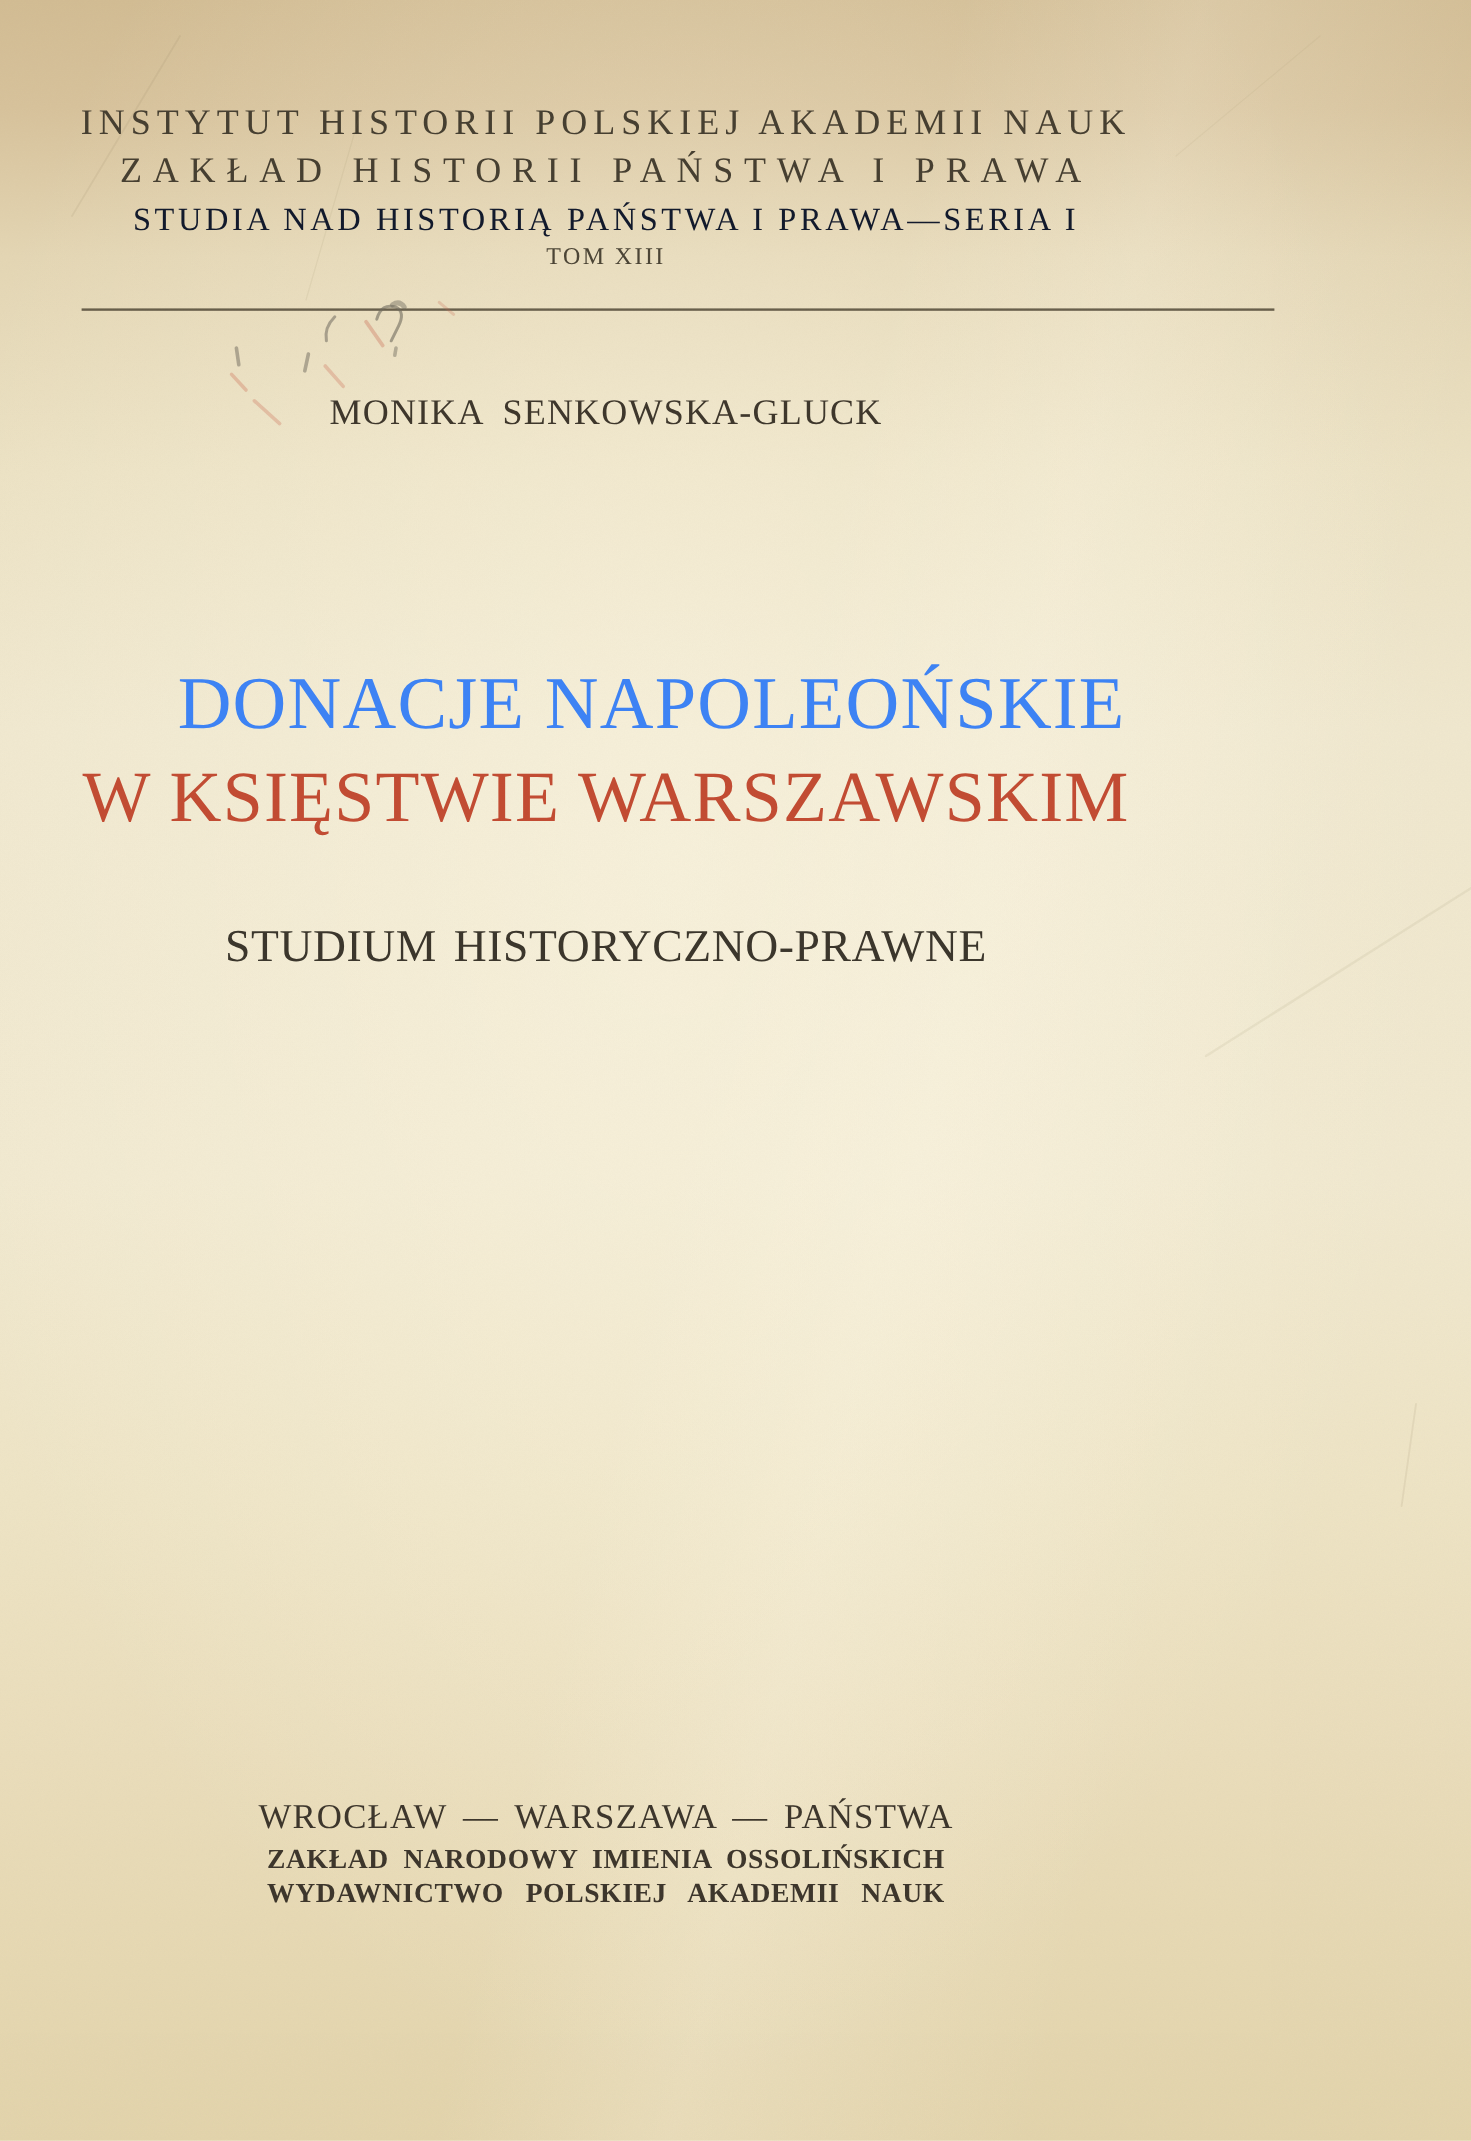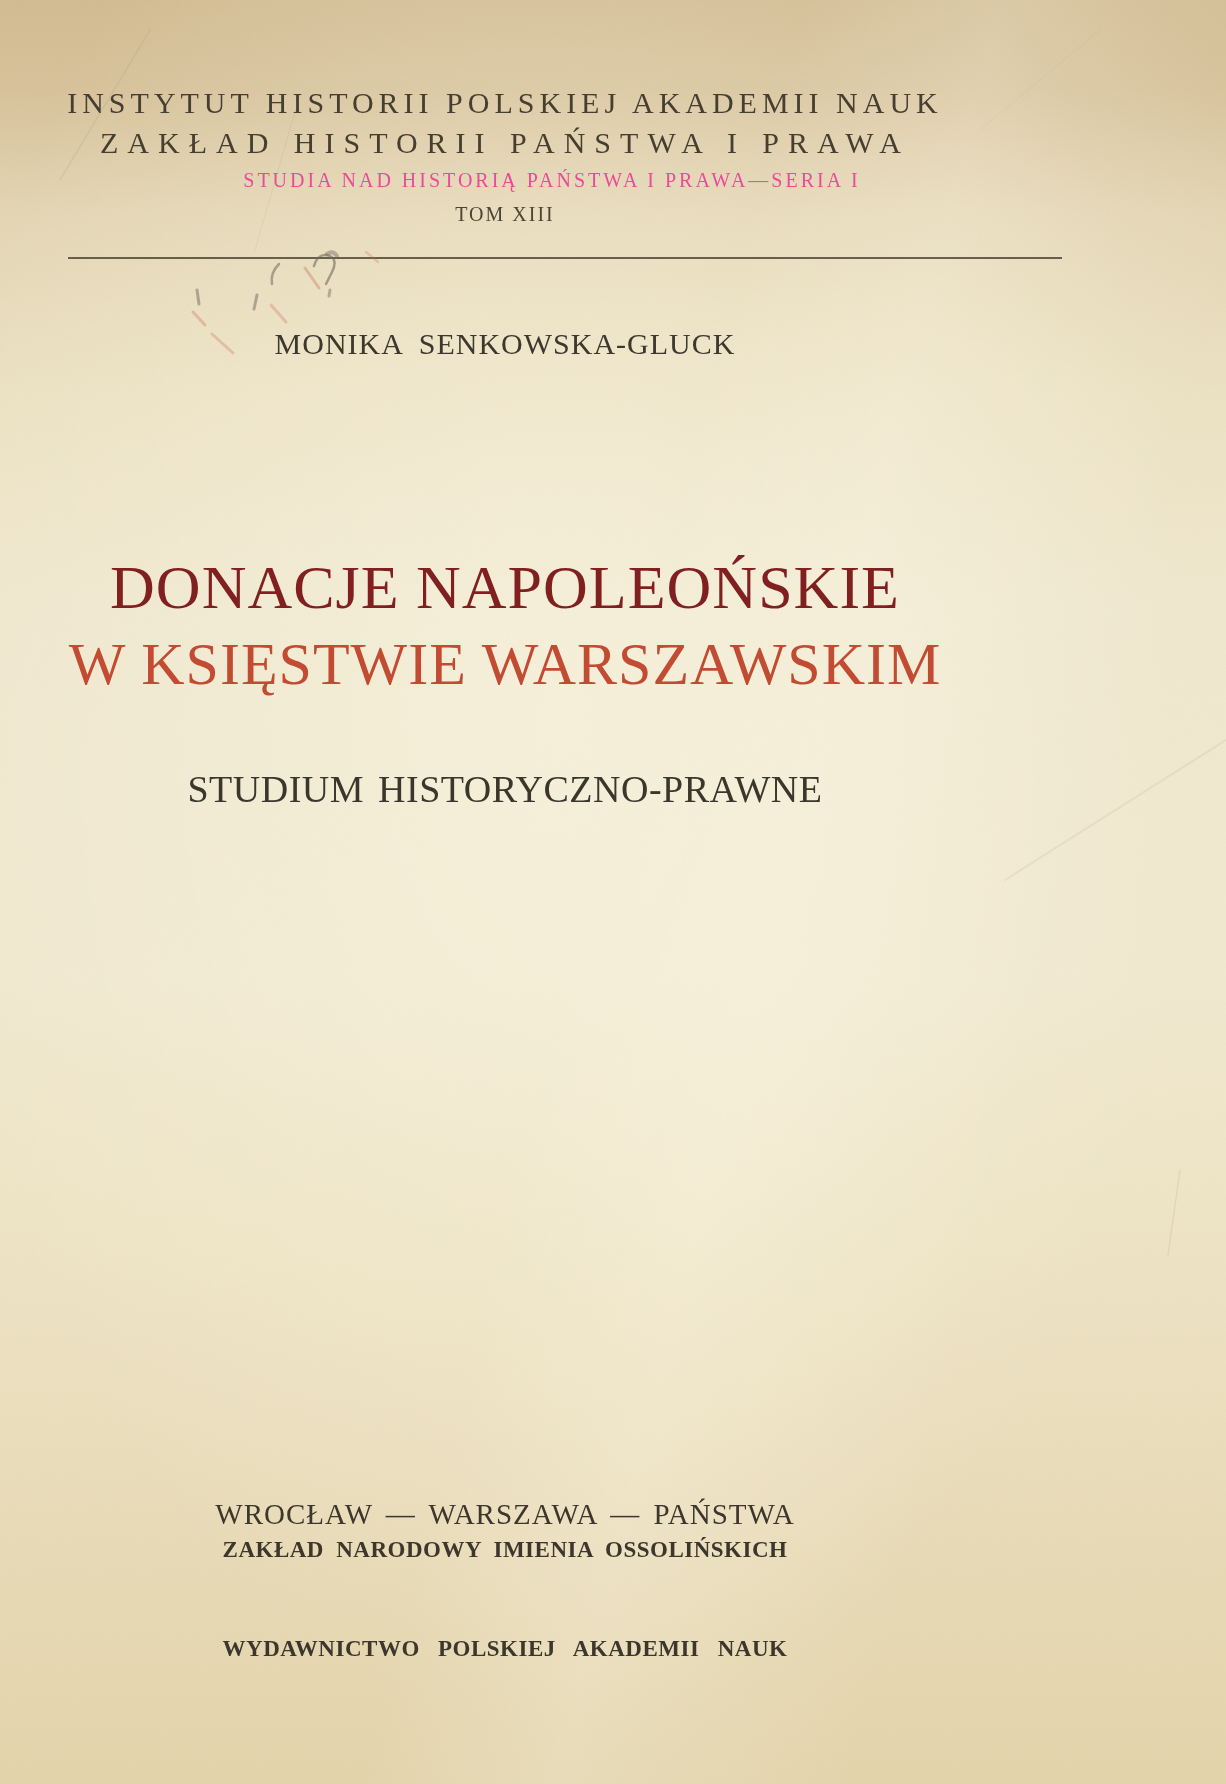--- a/index.html
+++ b/index.html
@@ -10,46 +10,46 @@
       radial-gradient(ellipse at 46% 40%, rgba(255,250,232,0.45), rgba(255,250,232,0) 68%),
       linear-gradient(104deg, rgba(0,0,0,0) 48%, rgba(255,250,235,0.22) 60%, rgba(0,0,0,0) 78%),
       linear-gradient(180deg,#d2bc93 0%,#d7c29b 5%,#e4d6b4 12%,#ecE2c4 22%,#f0e8cf 34%,#f1e9d0 55%,#eee4c5 70%,#eaddbb 82%,#e6d8b2 92%,#e3d4ac 100%);
   }
   .page{position:absolute;inset:0;}
   
   .content{position:absolute;left:0;top:0;width:1010px;height:1328px;}
   .line{position:absolute;left:0;width:100%;text-align:center;white-space:nowrap;line-height:1;}
   .series1{top:88px;font-size:30px;letter-spacing:5px;color:#443d2f;}
   .series2{top:128px;font-size:30px;letter-spacing:9px;color:#443d2f;}
-  .series3{top:170px;font-size:20px;letter-spacing:3px;color:#ec4899;padding-left:47px;}
+  .series3{top:170px;font-size:27px;letter-spacing:3px;color:#0f172a;}
   .tom{top:204px;font-size:20px;letter-spacing:2px;color:#4a4334;}
   .rule{position:absolute;left:68px;top:257px;width:994px;height:2px;background:#49412f;opacity:.82;}
   .author{top:329px;font-size:30px;letter-spacing:1px;word-spacing:8px;color:#3c352a;}
   .title1{top:556px;font-size:62px;letter-spacing:1px;}
   .title2{top:634px;font-size:60px;letter-spacing:1px;}
   .subtitle{top:770px;font-size:38px;letter-spacing:0.5px;word-spacing:4px;color:#39342a;}
   .imp1{top:1500px;font-size:29px;letter-spacing:1px;word-spacing:5px;color:#3b342a;}
   .imp2{top:1538px;font-size:23px;font-weight:bold;letter-spacing:0.5px;word-spacing:6px;color:#3b342a;}
-  .imp3{top:1637px;font-size:23px;font-weight:bold;letter-spacing:0.5px;word-spacing:12px;color:#3b342a;}
+  .imp3{top:1566px;font-size:23px;font-weight:bold;letter-spacing:0.5px;word-spacing:12px;color:#3b342a;}
   .marks{position:absolute;inset:0;pointer-events:none;}
 </style>
 </head>
 <body>
 
 <div class="page">
 
   <div class="content">
     <div class="line series1">INSTYTUT HISTORII POLSKIEJ AKADEMII NAUK</div>
     <div class="line series2">ZAKŁAD HISTORII PAŃSTWA I PRAWA</div>
     <div class="line series3">STUDIA NAD HISTORIĄ PAŃSTWA I PRAWA—SERIA I</div>
     <div class="line tom">TOM XIII</div>
 
     <div class="line author">MONIKA SENKOWSKA-GLUCK</div>
 
-    <div class="line title1" style="color: #7f1d1d;">DONACJE NAPOLEOŃSKIE</div>
+    <div class="line title1" style="color: #3b82f6; margin-left: 38px;">DONACJE NAPOLEOŃSKIE</div>
     <div class="line title2" style="color: rgb(194, 74, 49);">W KSIĘSTWIE WARSZAWSKIM</div>
 
     <div class="line subtitle">STUDIUM HISTORYCZNO-PRAWNE</div>
 
     <div class="line imp1">WROCŁAW — WARSZAWA — PAŃSTWA</div>
     <div class="line imp2">ZAKŁAD NARODOWY IMIENIA OSSOLIŃSKICH</div>
     <div class="line imp3">WYDAWNICTWO POLSKIEJ AKADEMII NAUK</div>
   </div>
 
   <div class="rule"></div>

